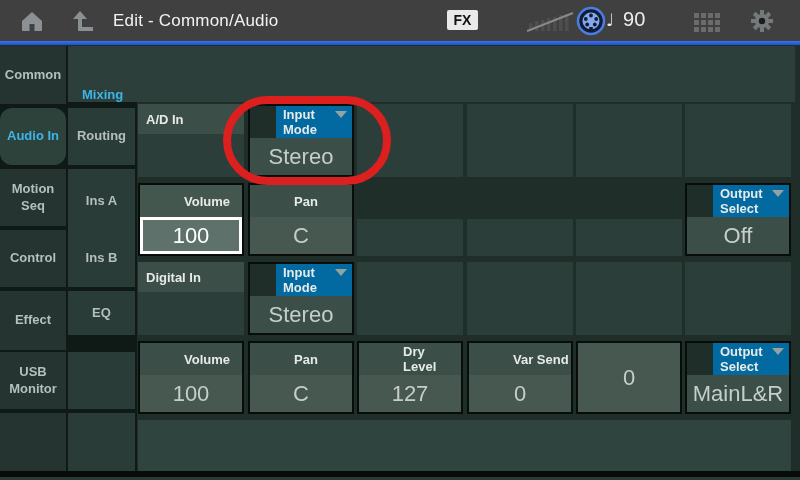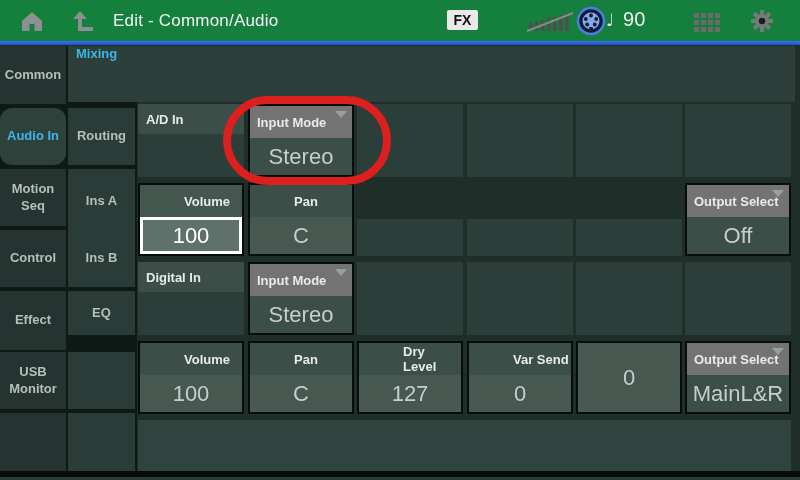--- a/index.html
+++ b/index.html
@@ -1,54 +1,54 @@
 <!DOCTYPE html>
 <html><head>
 <meta charset="utf-8">
 <style>
   html,body{margin:0;padding:0;background:#000;}
   .screen{position:relative;width:800px;height:480px;background:#1f2e29;overflow:hidden;
           font-family:"Liberation Sans", sans-serif; -webkit-font-smoothing:antialiased;}
   
-  .topbar{position:absolute;left:0;top:0;width:800px;height:41px;background:#15803d;}
+  .topbar{position:absolute;left:0;top:0;width:800px;height:41px;background:#404040;}
   .blueline{position:absolute;left:0;top:41px;width:800px;height:4px;background:linear-gradient(#3a74f0,#1f4ecb);}
   .tb-title{position:absolute;left:113px;top:11px;font-size:17px;color:#f2f2f2;letter-spacing:0.2px;}
   .fxbadge{position:absolute;left:447px;top:10px;width:31px;height:20px;background:#e9e9e9;border-radius:2px;
            color:#111;font-size:14px;font-weight:bold;display:flex;align-items:center;justify-content:center;}
   .tempo{position:absolute;left:606px;top:8px;display:flex;align-items:center;color:#ededed;}
   .tempo .note{font-size:17px;margin-right:9px;font-family:"DejaVu Sans",sans-serif;}
   .tempo .bpm{font-size:20px;}
   .gridicon{position:absolute;left:694px;top:13px;display:grid;grid-template-columns:repeat(4,5px);grid-template-rows:repeat(3,5px);gap:2px;}
   .gridicon i{background:#6b6b6b;display:block;}
   .ticon{position:absolute;}
   
   .sbwrap{position:absolute;left:0;top:46px;width:137px;height:425px;background:#0f1915;}
   .sb{position:absolute;display:flex;align-items:center;justify-content:center;text-align:center;
       font-size:13px;font-weight:bold;color:#b5bfbc;line-height:1.3;padding:0 3px;box-sizing:border-box;}
   .sb.c1{left:0;width:66px;background:#253430;}
   .sb.c2{left:68px;width:67px;background:#2a3c37;}
   .sb.c1.sel{background:#2e423c;color:#3db5e7;border-radius:12px;}
   .sb.sel{color:#3db5e7;}
   
   .tabstrip{position:absolute;left:68px;top:46px;width:727px;height:56px;background:#2c3f3a;
-            display:flex;align-items:flex-start;padding-left:8px;box-sizing:border-box;
+            display:flex;align-items:flex-end;padding-left:14px;box-sizing:border-box;
             font-size:13px;font-weight:bold;color:#3db5e7;}
   
   .ecell{position:absolute;width:106px;background:#2b3e39;}
   .rowstrip{position:absolute;left:138px;top:420px;width:653px;height:52px;background:#2f443e;}
   .seclabel{position:absolute;width:106px;height:30px;background:#3b4e48;color:#e6ebe9;
             font-size:13px;font-weight:bold;display:flex;align-items:center;padding-left:8px;box-sizing:border-box;}
   .box{position:absolute;width:106px;height:73px;box-sizing:border-box;border:2px solid #060d0b;
        display:flex;flex-direction:column;}
   .box .hd{flex:0 0 32px;display:flex;align-items:center;padding-left:7px;font-size:13px;font-weight:bold;
            color:#e6ebe9;position:relative;}
   .box .val{flex:1;display:flex;align-items:center;justify-content:center;font-size:22px;color:#c6cecb;}
   .box.param .hd{background:#3b4e48;padding-left:44px;}
   .box.param .val{background:#465850;}
-  .box.drop .hd{background:#737373;}
+  .box.drop .hd{background:#0369a1;margin-left:26px;}
   .box.drop .val{background:#3b4e48;}
   .box.selected .hd{background:#44574f;}
   .box.selected .val{background:#5e716a;border:3px solid #ffffff;color:#ffffff;}
   .tri{position:absolute;top:5px;right:5px;width:0;height:0;
        border-left:6px solid transparent;border-right:6px solid transparent;border-top:7px solid #95a29d;}
   
   .annot{position:absolute;left:223px;top:96px;width:168px;height:89px;border:8px solid #dc1f1f;
          border-radius:46px;box-sizing:border-box;z-index:50;}
   .botbar{position:absolute;left:0;top:471px;width:800px;height:6px;background:#070b0a;}
   .botstrip{position:absolute;left:0;top:477px;width:800px;height:3px;background:#2a3b36;}

